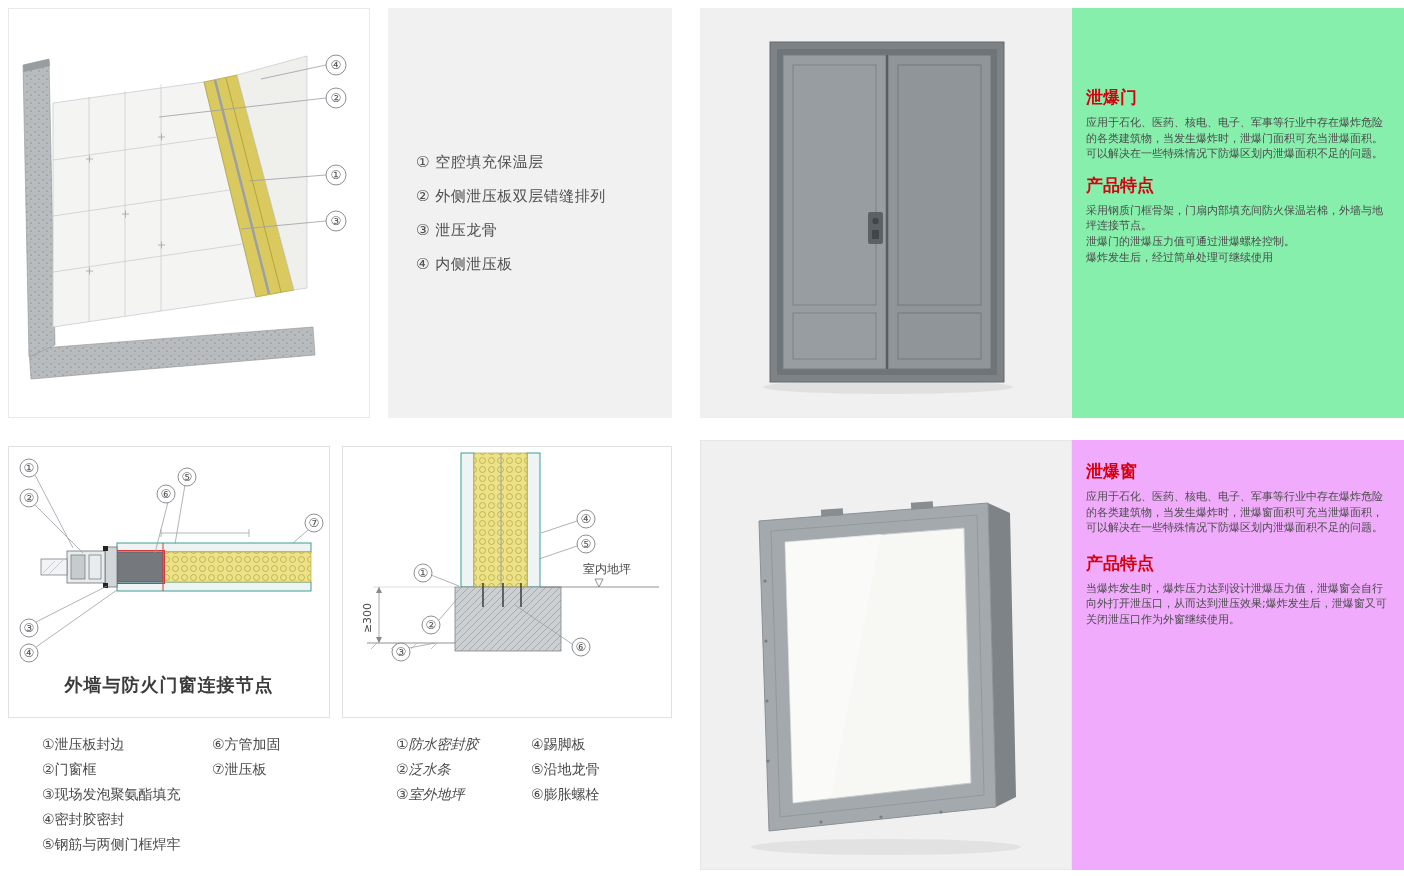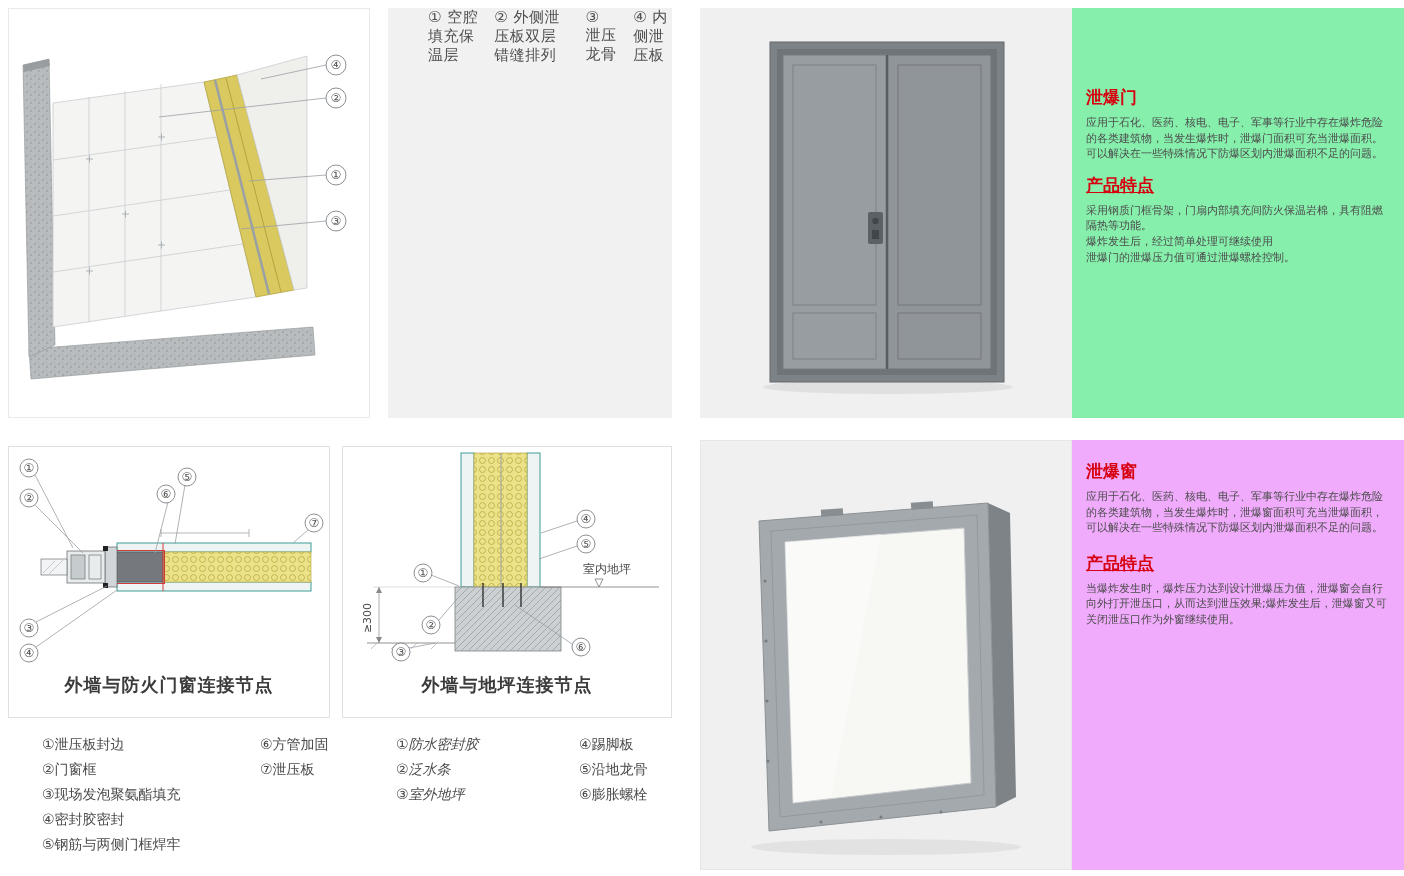--- a/index.html
+++ b/index.html
@@ -16,50 +16,50 @@
   
   .panel-wall {
     left:8px; top:8px; width:362px; height:410px;
     background:#ffffff; border:1px solid #e9e9e9;
     display:flex; align-items:center; justify-content:center;
   }
   
   .panel-wall-legend {
     left:388px; top:8px; width:284px; height:410px;
     background:#f1f1f1;
-    display:flex; justify-content:center;
-    padding-left:40px; gap:15px;
+    display:flex; flex-direction:column; justify-content:center;
+    padding-left:28px; gap:15px;
     font-size:15px; color:#4f4f4f; letter-spacing:0.5px;
   }
 
   
   .section-door { left:700px; top:8px; width:704px; height:410px; background:#86efac; display:flex; }
   .section-window { left:700px; top:440px; width:704px; height:430px; display:flex; }
   .photo-cell { width:372px; height:100%; display:flex; align-items:center; justify-content:center; background:#f0f0f0; }
   .photo-cell.bordered { border:1px solid #e6e6e6; }
   .text-col { flex:1; padding:78px 14px 0 14px; }
   .text-col.window { padding-top:20px; background:#f0abfc; }
   .red-title { color:#d7000f; font-size:17px; font-weight:bold; margin-bottom:6px; }
-  .red-title.mt { margin-top:12px;text-decoration:underline; }
+  .red-title.mt { margin-top:12px; }
   .para { font-size:11px; line-height:1.42; color:#4c4c4c; }
   .para.gap { margin-bottom:10px; }
   .para.gap-lg { margin-bottom:16px; }
 
   
   .panel-node1 { left:8px; top:446px; width:322px; }
   .panel-node2 { left:342px; top:446px; width:330px; }
   .node-card {
     border:1px solid #e0e0e0; background:#ffffff; height:272px;
     display:flex; flex-direction:column; align-items:center;
   }
   .node-title {
     height:40px; display:flex; align-items:center; justify-content:center;
     font-size:18px; font-weight:bold; color:#3b3b3b; letter-spacing:1px;
   }
-  .node-legend { margin-top:14px; display:flex; font-size:14px; line-height:25px; color:#4a4a4a;gap:48px; }
+  .node-legend { margin-top:14px; display:flex; font-size:14px; line-height:25px; color:#4a4a4a; }
   .node-legend .col1 { width:170px; }
   .panel-node1 .node-legend { padding-left:34px; }
   .panel-node2 .node-legend { padding-left:54px; }
   .panel-node2 .node-legend .col1 { width:135px;font-style:italic; }
 
   
   svg { display:block; }
   .co circle { fill:#ffffff; stroke:#8a9095; stroke-width:1; }
   .co text { font-size:12px; fill:#555555; text-anchor:middle; }
   .leader line { stroke:#9aa0a5; stroke-width:0.8; }
@@ -152,23 +152,23 @@
       <rect x="198" y="305" width="83" height="46" fill="none" stroke="#74797e"></rect>
       <rect x="168" y="204" width="15" height="32" rx="2" fill="#5c6166"></rect>
       <circle cx="175.5" cy="213" r="3.2" fill="#41464b"></circle>
       <rect x="172" y="222" width="7" height="9" fill="#41464b"></rect>
     </svg>
   </div>
   <div class="text-col">
     <div class="red-title">泄爆门</div>
     <p class="para gap">应用于石化、医药、核电、电子、军事等行业中存在爆炸危险的各类建筑物，当发生爆炸时，泄爆门面积可充当泄爆面积。可以解决在一些特殊情况下防爆区划内泄爆面积不足的问题。</p>
     <div class="red-title mt">产品特点</div>
-    <p class="para">采用钢质门框骨架，门扇内部填充间防火保温岩棉，具有阻燃隔热等功能。</p>
+    <p class="para">采用钢质门框骨架，门扇内部填充间防火保温岩棉，外墙与地坪连接节点。</p>
+    <p class="para">泄爆门的泄爆压力值可通过泄爆螺栓控制。</p>
     <p class="para">爆炸发生后，经过简单处理可继续使用</p>
-    <p class="para">泄爆门的泄爆压力值可通过泄爆螺栓控制。</p>
   </div>
 </div>
 
 <div class="abs panel-node1">
   <div class="node-card">
     <svg width="320" height="218" viewBox="0 0 320 218">
       <defs>
         <pattern id="d1coil" width="9" height="9" patternUnits="userSpaceOnUse">
           <circle cx="4.5" cy="4.5" r="3" fill="none" stroke="#b9a93e" stroke-width="0.8"></circle>
         </pattern>
@@ -304,21 +304,20 @@
         <circle cx="80" cy="126" r="9"></circle>
           <text x="80" y="126" dy=".35em">①</text>
         <circle cx="88" cy="178" r="9"></circle>
           <text x="88" y="178" dy=".35em">②</text>
         <circle cx="58" cy="205" r="9"></circle>
           <text x="58" y="205" dy=".35em">③</text>
         <circle cx="238" cy="200" r="9"></circle>
           <text x="238" y="200" dy=".35em">⑥</text>
       </g>
     </svg>
-    <div class="node-title">外墙与地坪连接节点</div>
   </div>
   <div class="node-legend">
     <div class="col1">
       <div>①防水密封胶</div>
       <div>②泛水条</div>
       <div>③室外地坪</div>
     </div>
     <div class="col2">
       <div>④踢脚板</div>
       <div>⑤沿地龙骨</div>

